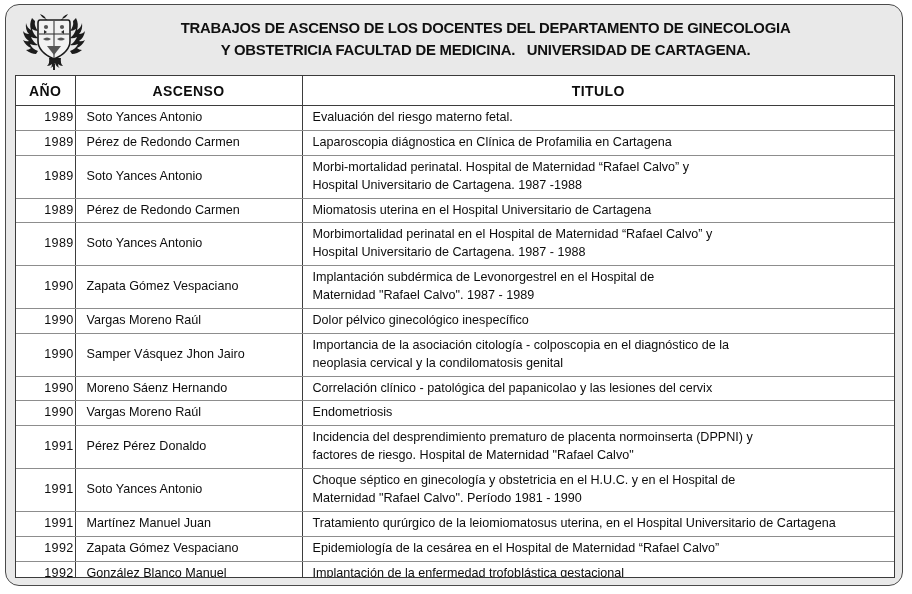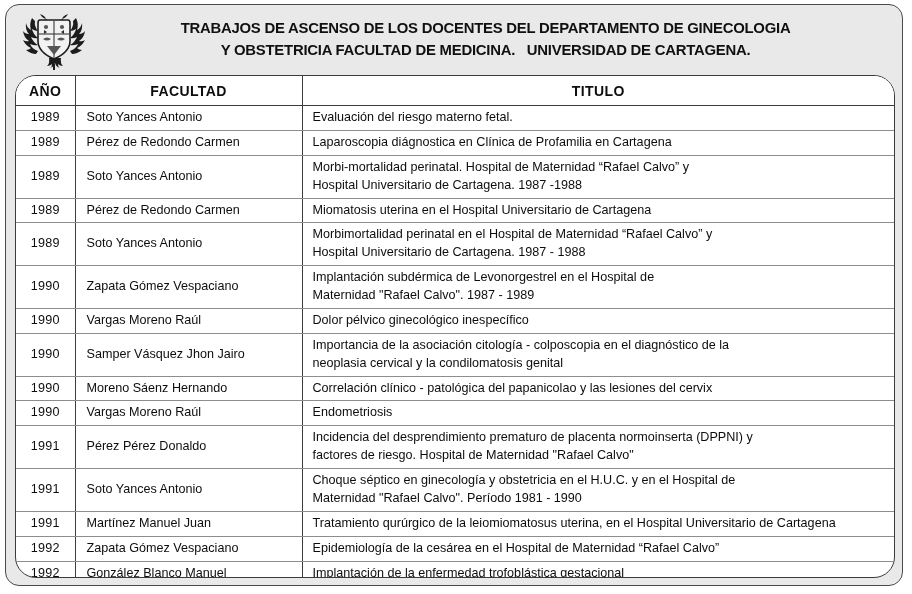--- a/index.html
+++ b/index.html
@@ -63,21 +63,21 @@
   
   .table-frame {
     position: absolute;
     left: 9px;
     top: 70px;
     width: 880px;
     height: 503px;
     box-sizing: border-box;
     background: #ffffff;
     border: 1.5px solid #3b3b3b;
-    border-radius: 21px;
+    border-radius: 0;
     overflow: hidden;
   }
 
   table.grid {
     width: 100%;
     border-collapse: collapse;
     table-layout: fixed;
   }
 
   table.grid col.c-year  { width: 59px; }
@@ -108,21 +108,21 @@
   }
 
   table.grid tbody td {
     font-size: 12.6px;
     line-height: 1.42;
     padding-top: 3px;
     padding-bottom: 3px;
   }
 
   td.year {
-    text-align: center;
+    text-align: right;
     font-size: 13px;
     letter-spacing: 0.3px;
   }
   td.author {
     padding-left: 11px;
     font-size: 13px;
   }
   td.title {
     padding-left: 10px;
     padding-right: 8px;
@@ -175,21 +175,21 @@
   <div class="table-frame">
     <table class="grid">
       <colgroup>
         <col class="c-year">
         <col class="c-auth">
         <col class="c-title">
       </colgroup>
       <thead>
         <tr>
           <th>AÑO</th>
-          <th>FACULTAD</th>
+          <th>ASCENSO</th>
           <th>TITULO</th>
         </tr>
       </thead>
       <tbody id="table-body">
           <tr>
             <td class="year">1989</td>
             <td class="author">Soto Yances Antonio</td>
             <td class="title">
               <span class="ln">Evaluación del riesgo materno fetal.</span>
             </td>

